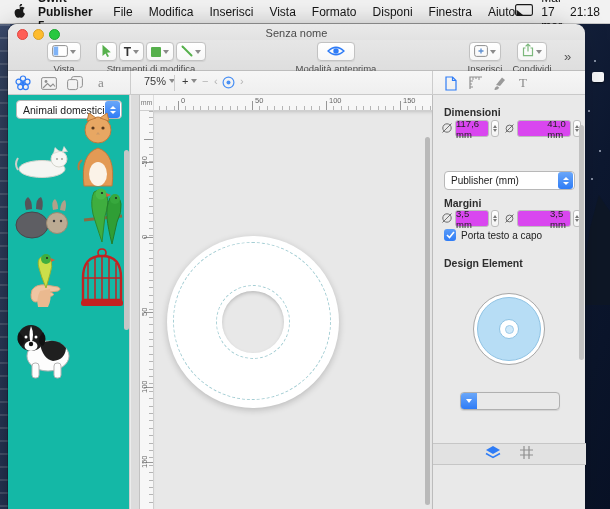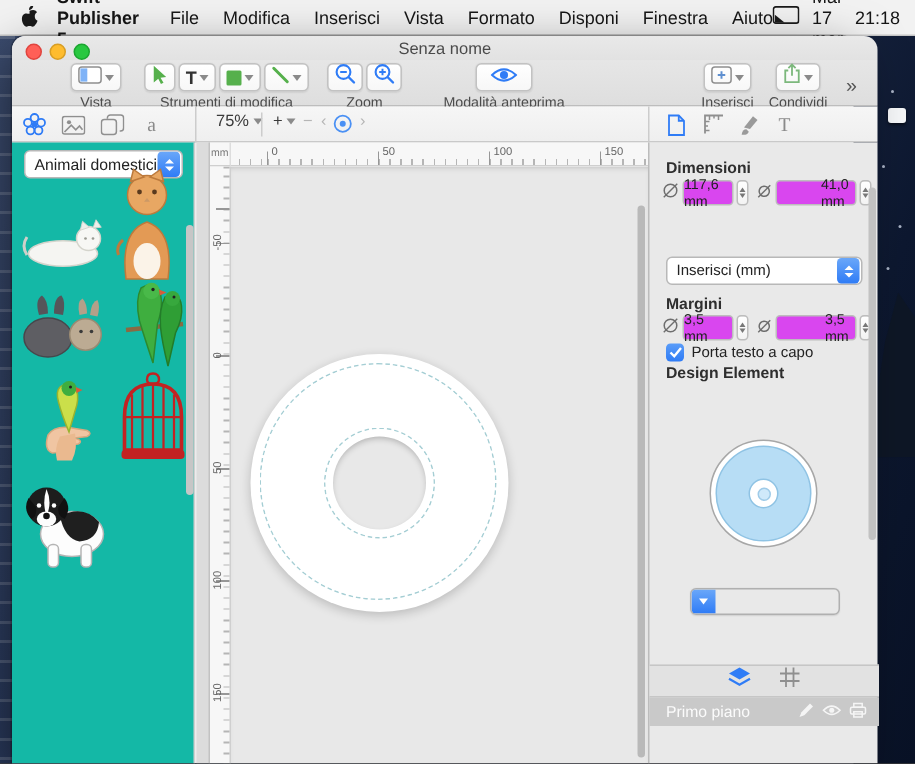--- a/index.html
+++ b/index.html
@@ -241,43 +241,20 @@
               <svg width="12" height="12" viewBox="0 0 12 12">
                   <path d="M1.5 1.5 L10.5 10.5" stroke="#56b04c" stroke-width="2" stroke-linecap="round"></path>
                 </svg>
             </span>
             <span class="chev"></span>
           </div>
         </div>
         <div class="tlabel">Strumenti di modifica</div>
       </div>
 
-      <div class="tgroup" style="left:206px;width:58px;">
-        <div class="btnrow">
-          <div class="tbtn">
-            <span>
-              <svg width="14" height="14" viewBox="0 0 14 14">
-                  <circle cx="6" cy="6" r="4.6" fill="none" stroke="#2f7cf6" stroke-width="1.4"></circle>
-                  <path d="M9.5 9.5 L13 13" stroke="#2f7cf6" stroke-width="1.6" stroke-linecap="round"></path>
-                  <path d="M3.8 6 H8.2" stroke="#2f7cf6" stroke-width="1.3"></path>
-                </svg>
-            </span>
-          </div>
-          <div class="tbtn">
-            <span>
-              <svg width="14" height="14" viewBox="0 0 14 14">
-                  <circle cx="6" cy="6" r="4.6" fill="none" stroke="#2f7cf6" stroke-width="1.4"></circle>
-                  <path d="M9.5 9.5 L13 13" stroke="#2f7cf6" stroke-width="1.6" stroke-linecap="round"></path>
-                  <path d="M3.8 6 H8.2 M6 3.8 V8.2" stroke="#2f7cf6" stroke-width="1.3"></path>
-                </svg>
-            </span>
-          </div>
-        </div>
-        <div class="tlabel">Zoom</div>
-      </div>
 
       <div class="tgroup" style="left:278px;width:100px;">
         <div class="btnrow">
           <div class="tbtn" style="width:38px;">
             <span>
               <svg width="18" height="12" viewBox="0 0 18 12">
                   <path d="M1 6 Q9 -1.5 17 6 Q9 13.5 1 6 Z" fill="none" stroke="#2f7cf6" stroke-width="1.3"></path>
                   <circle cx="9" cy="6" r="2.7" fill="#2f7cf6"></circle>
                 </svg>
             </span>
@@ -543,21 +520,21 @@
             </svg>
         </span>
         <div class="field f2">41,0 mm</div>
         <div class="stp">
             <span class="u"></span>
             <span class="d"></span>
           </div>
       </div>
 
       <div class="unitselect">
-        <span class="grow">Inserisci (mm)</span>
+        <span class="grow">Publisher (mm)</span>
         <span class="stp-blue">
           <span class="tri-up"></span>
             <span class="tri-dn"></span>
         </span>
       </div>
 
       <div class="heading" style="top:102px;">Margini</div>
 
       <div class="fieldrow" style="top:114px;">
         <span>
@@ -586,21 +563,21 @@
 
       <div class="checkrow">
         <span class="checkbox">
           <svg width="9" height="8" viewBox="0 0 9 8">
               <path d="M1 4 L3.5 6.5 8 1" fill="none" stroke="#fff" stroke-width="1.6"></path>
             </svg>
         </span>
         <span class="checklabel">Porta testo a capo</span>
       </div>
 
-      <div class="heading" style="top:148px;">Design Element</div>
+      <div class="heading" style="top:162px;">Design Element</div>
 
       <div class="cdprev">
         <div class="cd2">
           <div class="cd3">
             <div class="cd4"></div>
           </div>
         </div>
       </div>
 
       <div class="editbtn">
@@ -618,37 +595,16 @@
               <path d="M1 8.5 L8 12.5 15 8.5" fill="none" stroke="#2f7cf6" stroke-width="1.5"></path>
             </svg>
         </span>
         <span>
           <svg width="15" height="15" viewBox="0 0 15 15">
               <path d="M1 5 H14 M1 10 H14 M5 1 V14 M10 1 V14" stroke="#8f8f8f" stroke-width="1.2"></path>
             </svg>
         </span>
       </div>
 
-      <div class="layerrow row-front">
-        <span class="nm">Primo piano</span>
-        <span>
-          <svg width="11" height="11" viewBox="0 0 11 11">
-              <path d="M1 10 L2.3 6.8 8 1 10 3 4.2 8.8 Z" fill="#f5f5f5"></path>
-            </svg>
-        </span>
-        <span>
-          <svg width="13" height="9" viewBox="0 0 13 9">
-              <path d="M1 4.5 Q6.5 -1 12 4.5 Q6.5 10 1 4.5 Z" fill="none" stroke="#f5f5f5" stroke-width="1.1"></path>
-              <circle cx="6.5" cy="4.5" r="1.7" fill="#f5f5f5"></circle>
-            </svg>
-        </span>
-        <span>
-          <svg width="12" height="11" viewBox="0 0 12 11">
-              <rect x="1" y="3.5" width="10" height="4.5" rx="1" fill="none" stroke="#f5f5f5"></rect>
-              <rect x="3.2" y="1" width="5.6" height="2.5" fill="none" stroke="#f5f5f5"></rect>
-              <rect x="3.2" y="6.5" width="5.6" height="3.5" fill="none" stroke="#f5f5f5"></rect>
-            </svg>
-        </span>
-      </div>
     </div>
 
   </div>
 </div>
 
 </body></html>

